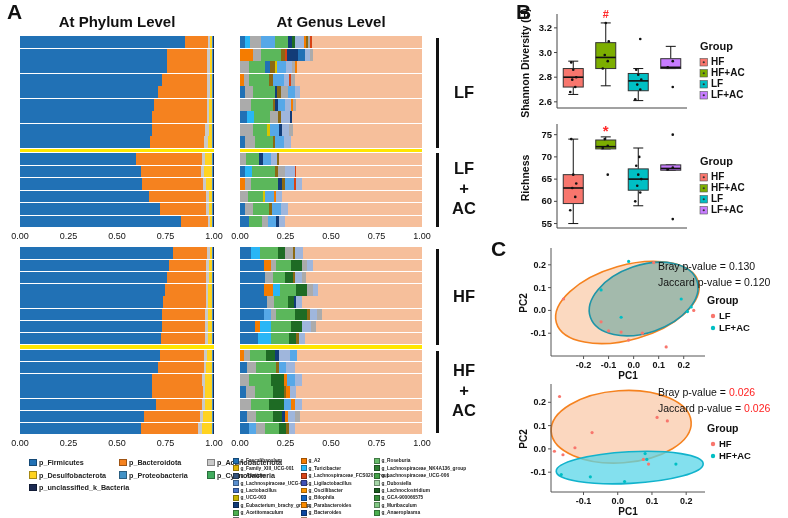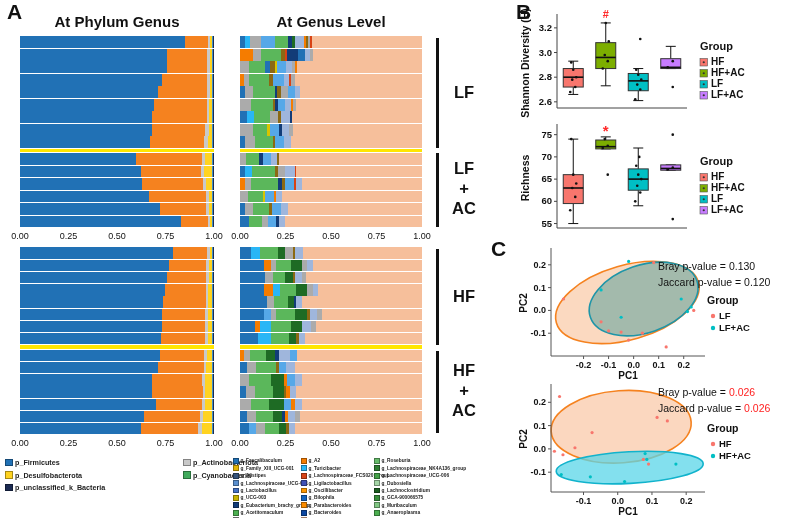--- a/index.html
+++ b/index.html
@@ -12,34 +12,34 @@
   .seg-fill{height:100%;flex:1 1 auto;}
   .ysep{flex:0 0 3.4px;background:#FFE600;margin:0.5px 0;}
   .axisrow{position:absolute;height:12px;font-size:9px;font-weight:normal;color:#111;}
   .axisrow span{position:absolute;transform:translateX(-50%);white-space:nowrap;}
   .bracket{position:absolute;width:2.6px;background:#111;}
   .grouplab{position:absolute;left:441px;width:46px;font-weight:bold;font-size:16.5px;color:#111;text-align:center;line-height:1.22;}
   .legend{position:absolute;}
   .legcol{position:absolute;top:0;}
   .leg-item{display:flex;align-items:center;margin-bottom:2.2px;}
   .leg-sq{flex:0 0 auto;margin-right:2.5px;border:0.5px solid rgba(0,0,0,0.35);}
-  .phy .leg-item{margin-bottom:3.6px;font-size:7.2px;font-weight:bold;color:#222;}
+  .phy .leg-item{margin-bottom:3.6px;font-size:7.2px;font-weight:bold;color:#222;margin-left:24px;}
   .phy .leg-sq{width:5.5px;height:5.5px;}
   .gen .leg-item{margin-bottom:1.6px;font-size:4.8px;font-weight:bold;color:#222;}
   .gen .leg-sq{width:3.8px;height:3.8px;margin-right:1.6px;}
   svg{position:absolute;overflow:visible;}
   svg text{font-family:"Liberation Sans",sans-serif;}
 </style>
 </head>
 <body>
 
 <div id="root">
 
   <div class="panel-label" style="left:7px;top:0px">A</div>
-  <div class="chart-title" style="left:20px;top:13px;width:194px">At Phylum Genus</div>
+  <div class="chart-title" style="left:20px;top:13px;width:194px">At Phylum Level</div>
   <div class="chart-title" style="left:240px;top:13px;width:182px">At Genus Level</div>
 
   <div id="bars-pt" class="barchart" style="left:20px;top:36px;width:194px;height:192px">
       <div class="bar">
         <span class="seg" style="width: 85%; background: rgb(33, 113, 181);"></span>
         <span class="seg" style="width: 11.8%; background: rgb(245, 130, 31);"></span>
         <span class="seg" style="width: 1.2%; background: rgb(201, 201, 201);"></span>
         <span class="seg" style="width: 1%; background: rgb(255, 211, 32);"></span>
         <span class="seg" style="width: 0.5%; background: rgb(66, 146, 198);"></span>
         <span class="seg" style="width: 0.5%; background: rgb(27, 42, 82);"></span>
@@ -651,20 +651,30 @@
           <span class="leg-sq" style="background: rgb(33, 113, 181);"></span>
           <span>p_Firmicutes</span>
         </div>
         <div class="leg-item">
           <span class="leg-sq" style="background: rgb(255, 211, 32);"></span>
           <span>p_Desulfobacterota</span>
         </div>
         <div class="leg-item">
           <span class="leg-sq" style="background: rgb(27, 42, 82);"></span>
           <span>p_unclassified_k_Bacteria</span>
+        </div>
+      </div>
+      <div class="legcol" style="left: 90px;">
+        <div class="leg-item">
+          <span class="leg-sq" style="background: rgb(245, 130, 31);"></span>
+          <span>p_Bacteroidota</span>
+        </div>
+        <div class="leg-item">
+          <span class="leg-sq" style="background: rgb(66, 146, 198);"></span>
+          <span>p_Proteobacteria</span>
         </div>
       </div>
       <div class="legcol" style="left: 178px;">
         <div class="leg-item">
           <span class="leg-sq" style="background: rgb(201, 201, 201);"></span>
           <span>p_Actinobacteriota</span>
         </div>
         <div class="leg-item">
           <span class="leg-sq" style="background: rgb(65, 171, 93);"></span>
           <span>p_Cyanobacteria</span>

